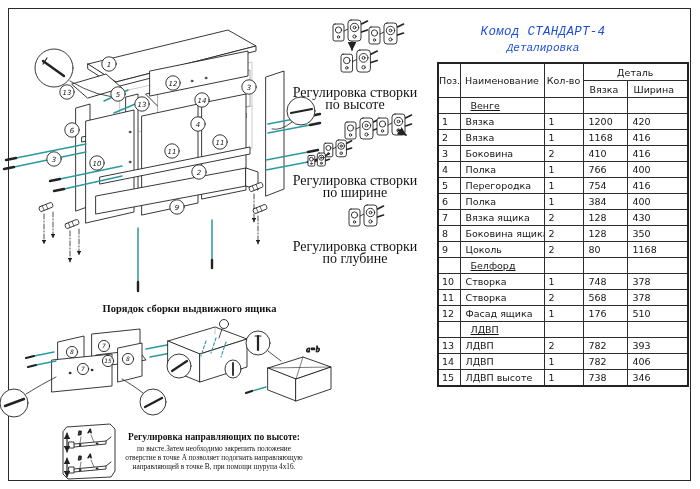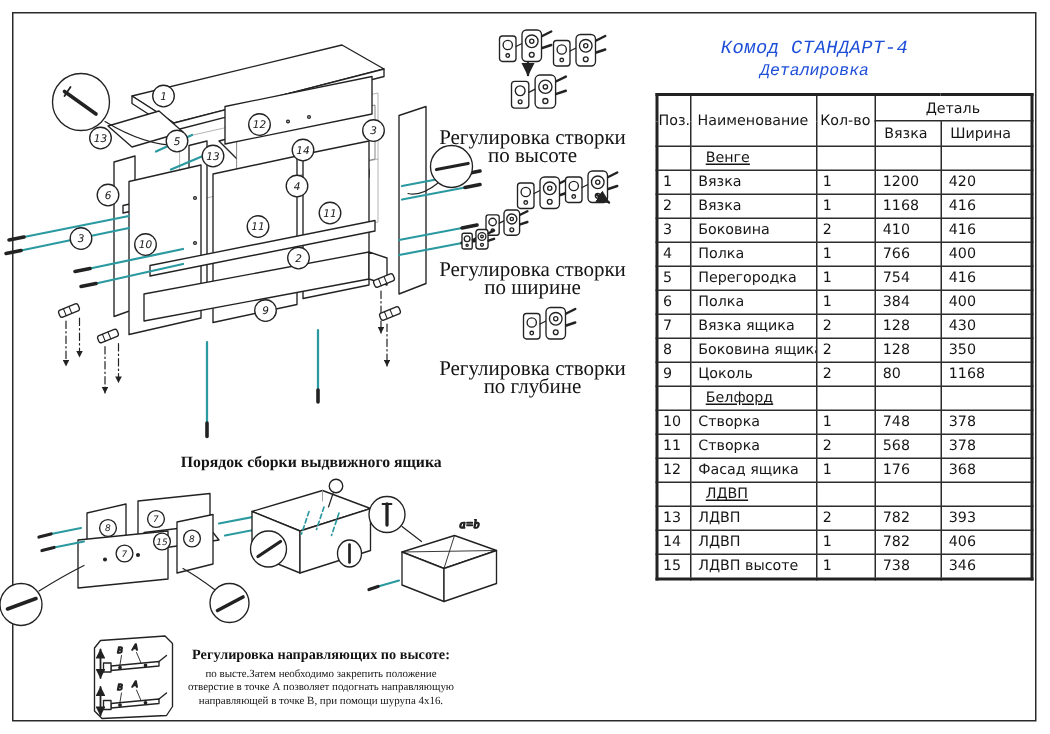--- a/index.html
+++ b/index.html
@@ -392,21 +392,21 @@
     <text x="90" y="433" font-size="5.5" text-anchor="middle">А</text>
     <text x="80" y="460" font-size="5.5" text-anchor="middle">В</text>
     <text x="90" y="458" font-size="5.5" text-anchor="middle">А</text>
   </g>
 </svg>
 
 <div class="lbl adj" style="left:291px;top:87px">Регулировка створки по высоте</div>
 <div class="lbl adj" style="left:291px;top:175px">Регулировка створки по ширине</div>
 <div class="lbl adj" style="left:291px;top:241px">Регулировка створки по глубине</div>
 
-<div class="lbl sect-title" style="left:100px;top:303px;width:215px">Порядок сборки выдвижного ящика</div>
+<div class="lbl sect-title" style="left:82px;top:303px;width:215px">Порядок сборки выдвижного ящика</div>
 
 <div class="lbl rails-title" style="left:118px;top:432px;width:192px">Регулировка направляющих по высоте:</div>
 <div class="lbl" style="left:110px;top:444px;width:208px">
   <div class="rails-line">по высте.Затем необходимо закрепить положение</div>
   <div class="rails-line">отверстие в точке А позволяет подогнать направляющую</div>
   <div class="rails-line">направляющей в точке В, при помощи шурупа 4х16.</div>
 </div>
 
 <div class="doc-title" id="title">Комод СТАНДАРТ-4</div>
 <div class="doc-title" id="subtitle">Деталировка</div>
@@ -521,21 +521,21 @@
         <td class="nm">Створка</td>
         <td class="qty">2</td>
         <td class="num">568</td>
         <td class="num">378</td>
       </tr>
       <tr>
         <td class="pos">12</td>
         <td class="nm">Фасад ящика</td>
         <td class="qty">1</td>
         <td class="num">176</td>
-        <td class="num">368</td>
+        <td class="num">510</td>
       </tr>
       <tr>
         <td class="pos"></td>
         <td class="grp-cell"><span class="grp">ЛДВП</span></td>
         <td class="qty"></td>
         <td class="num"></td>
         <td class="num"></td>
       </tr>
       <tr>
         <td class="pos">13</td>

